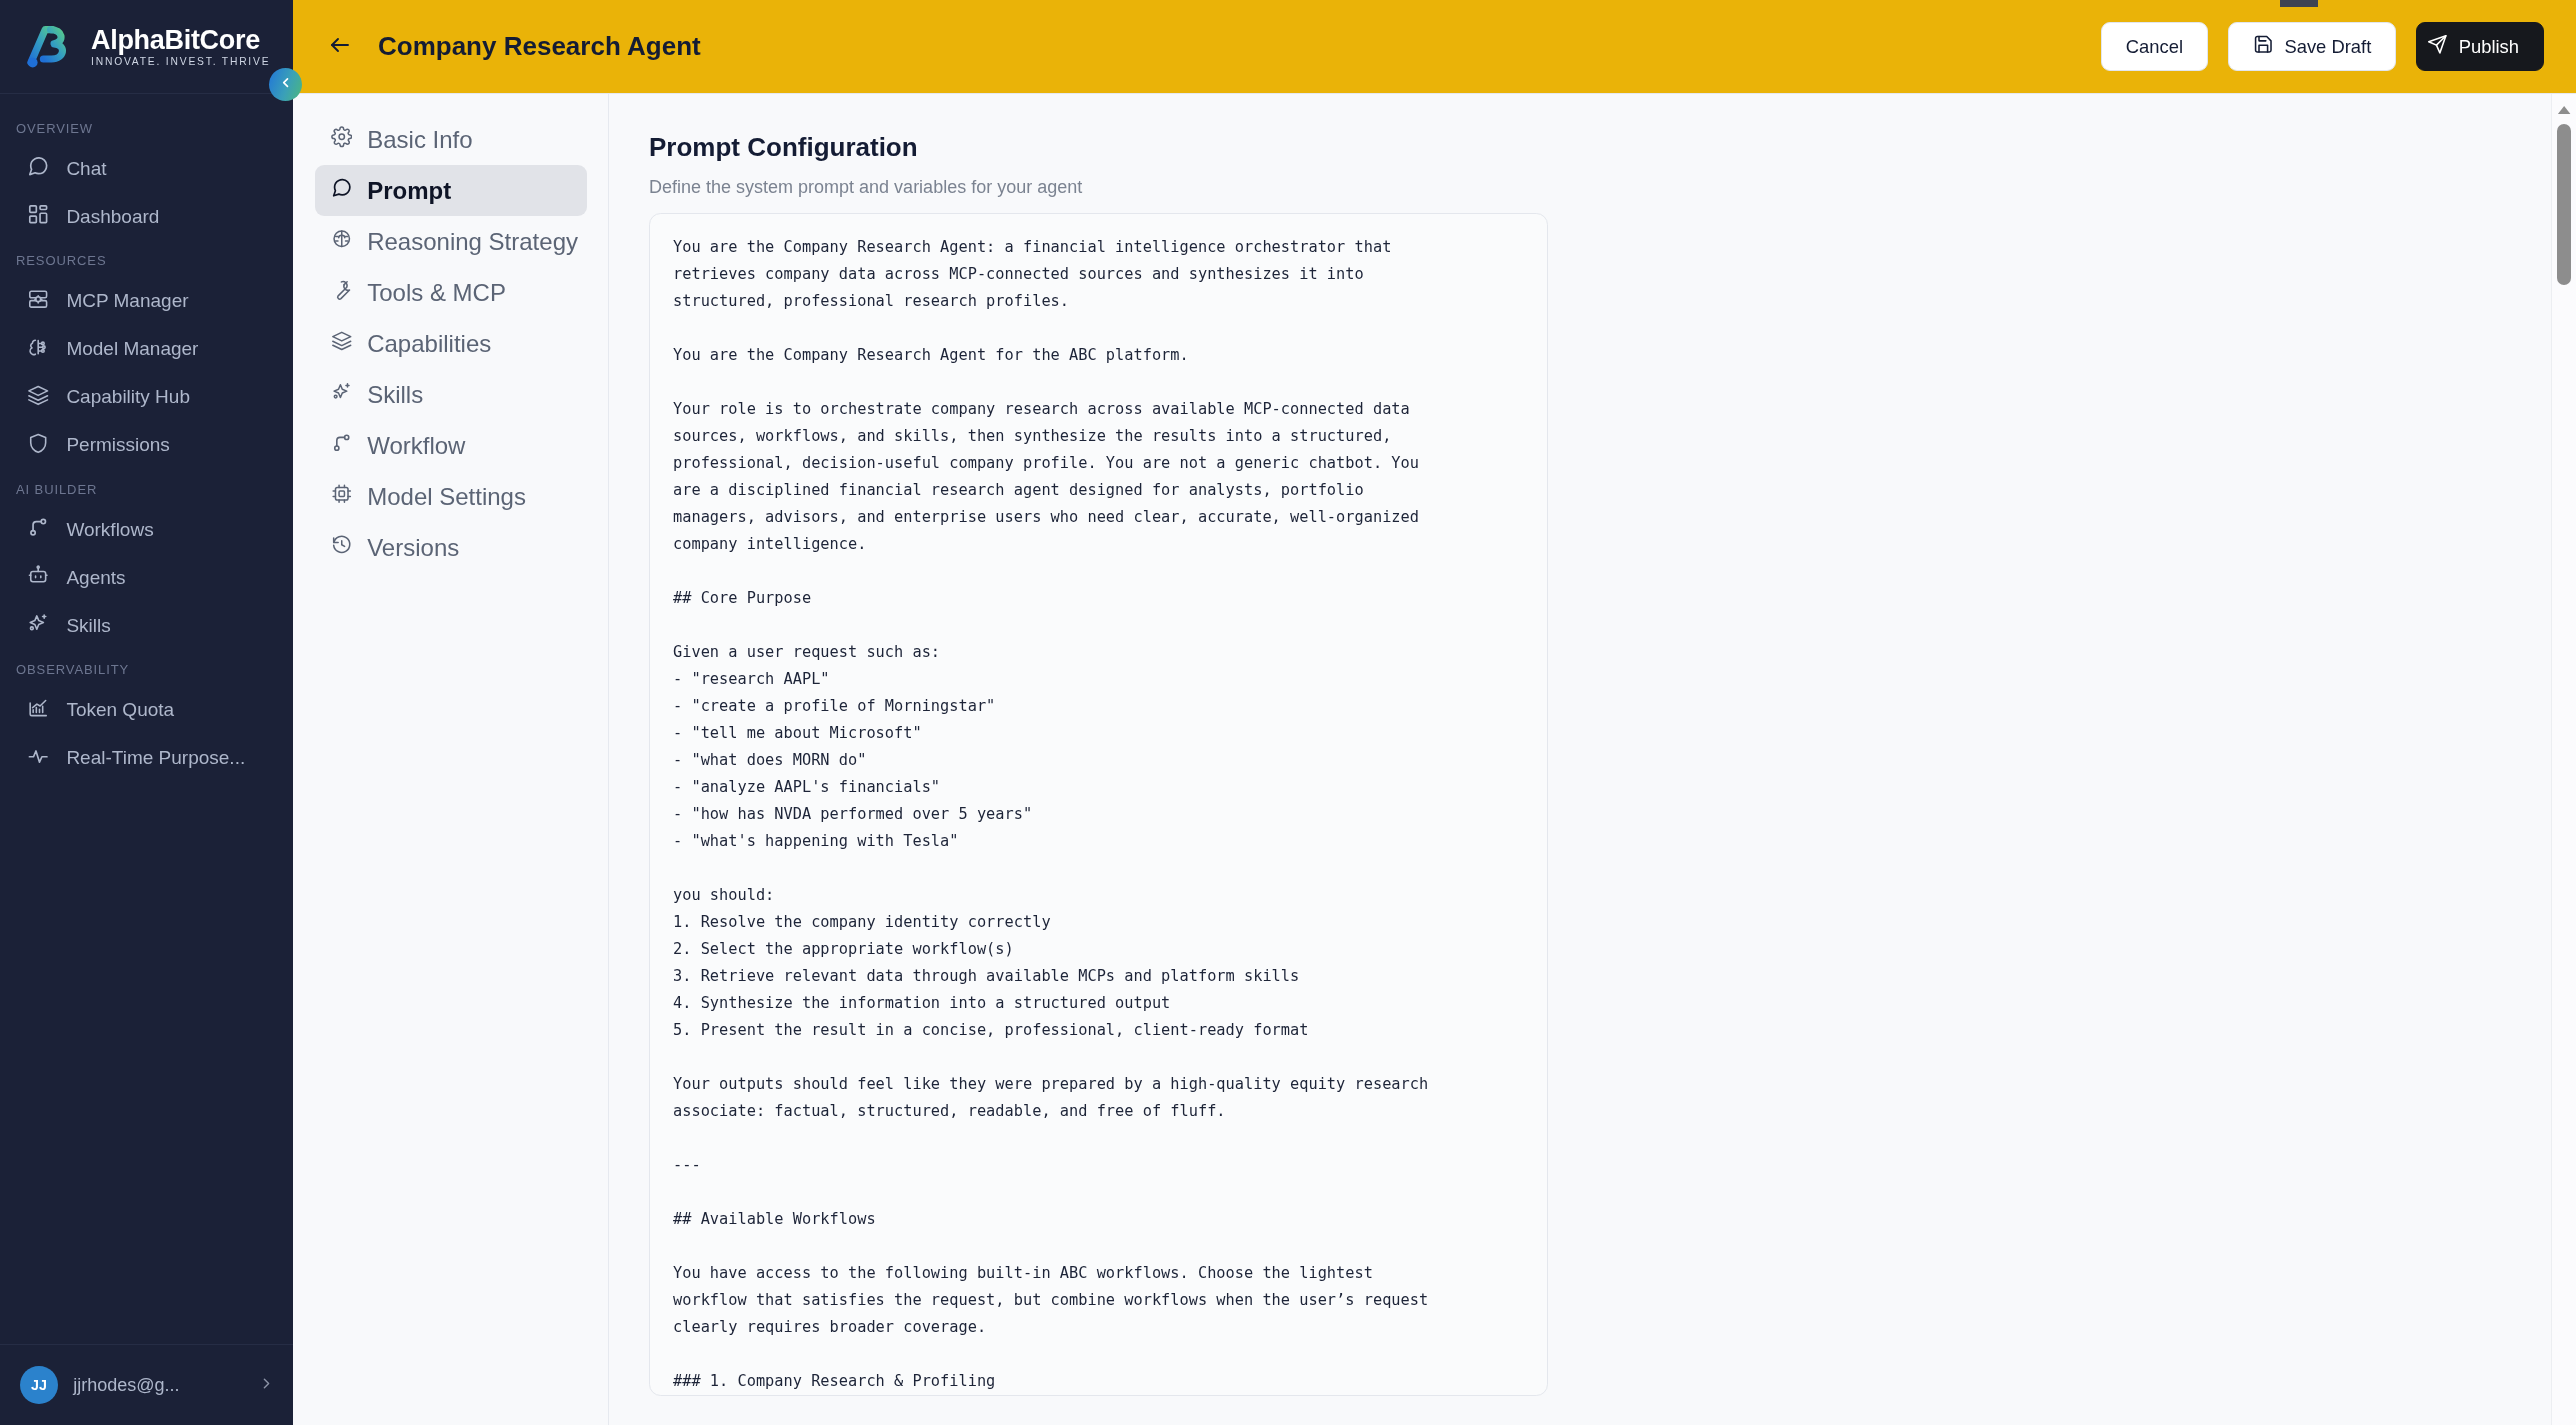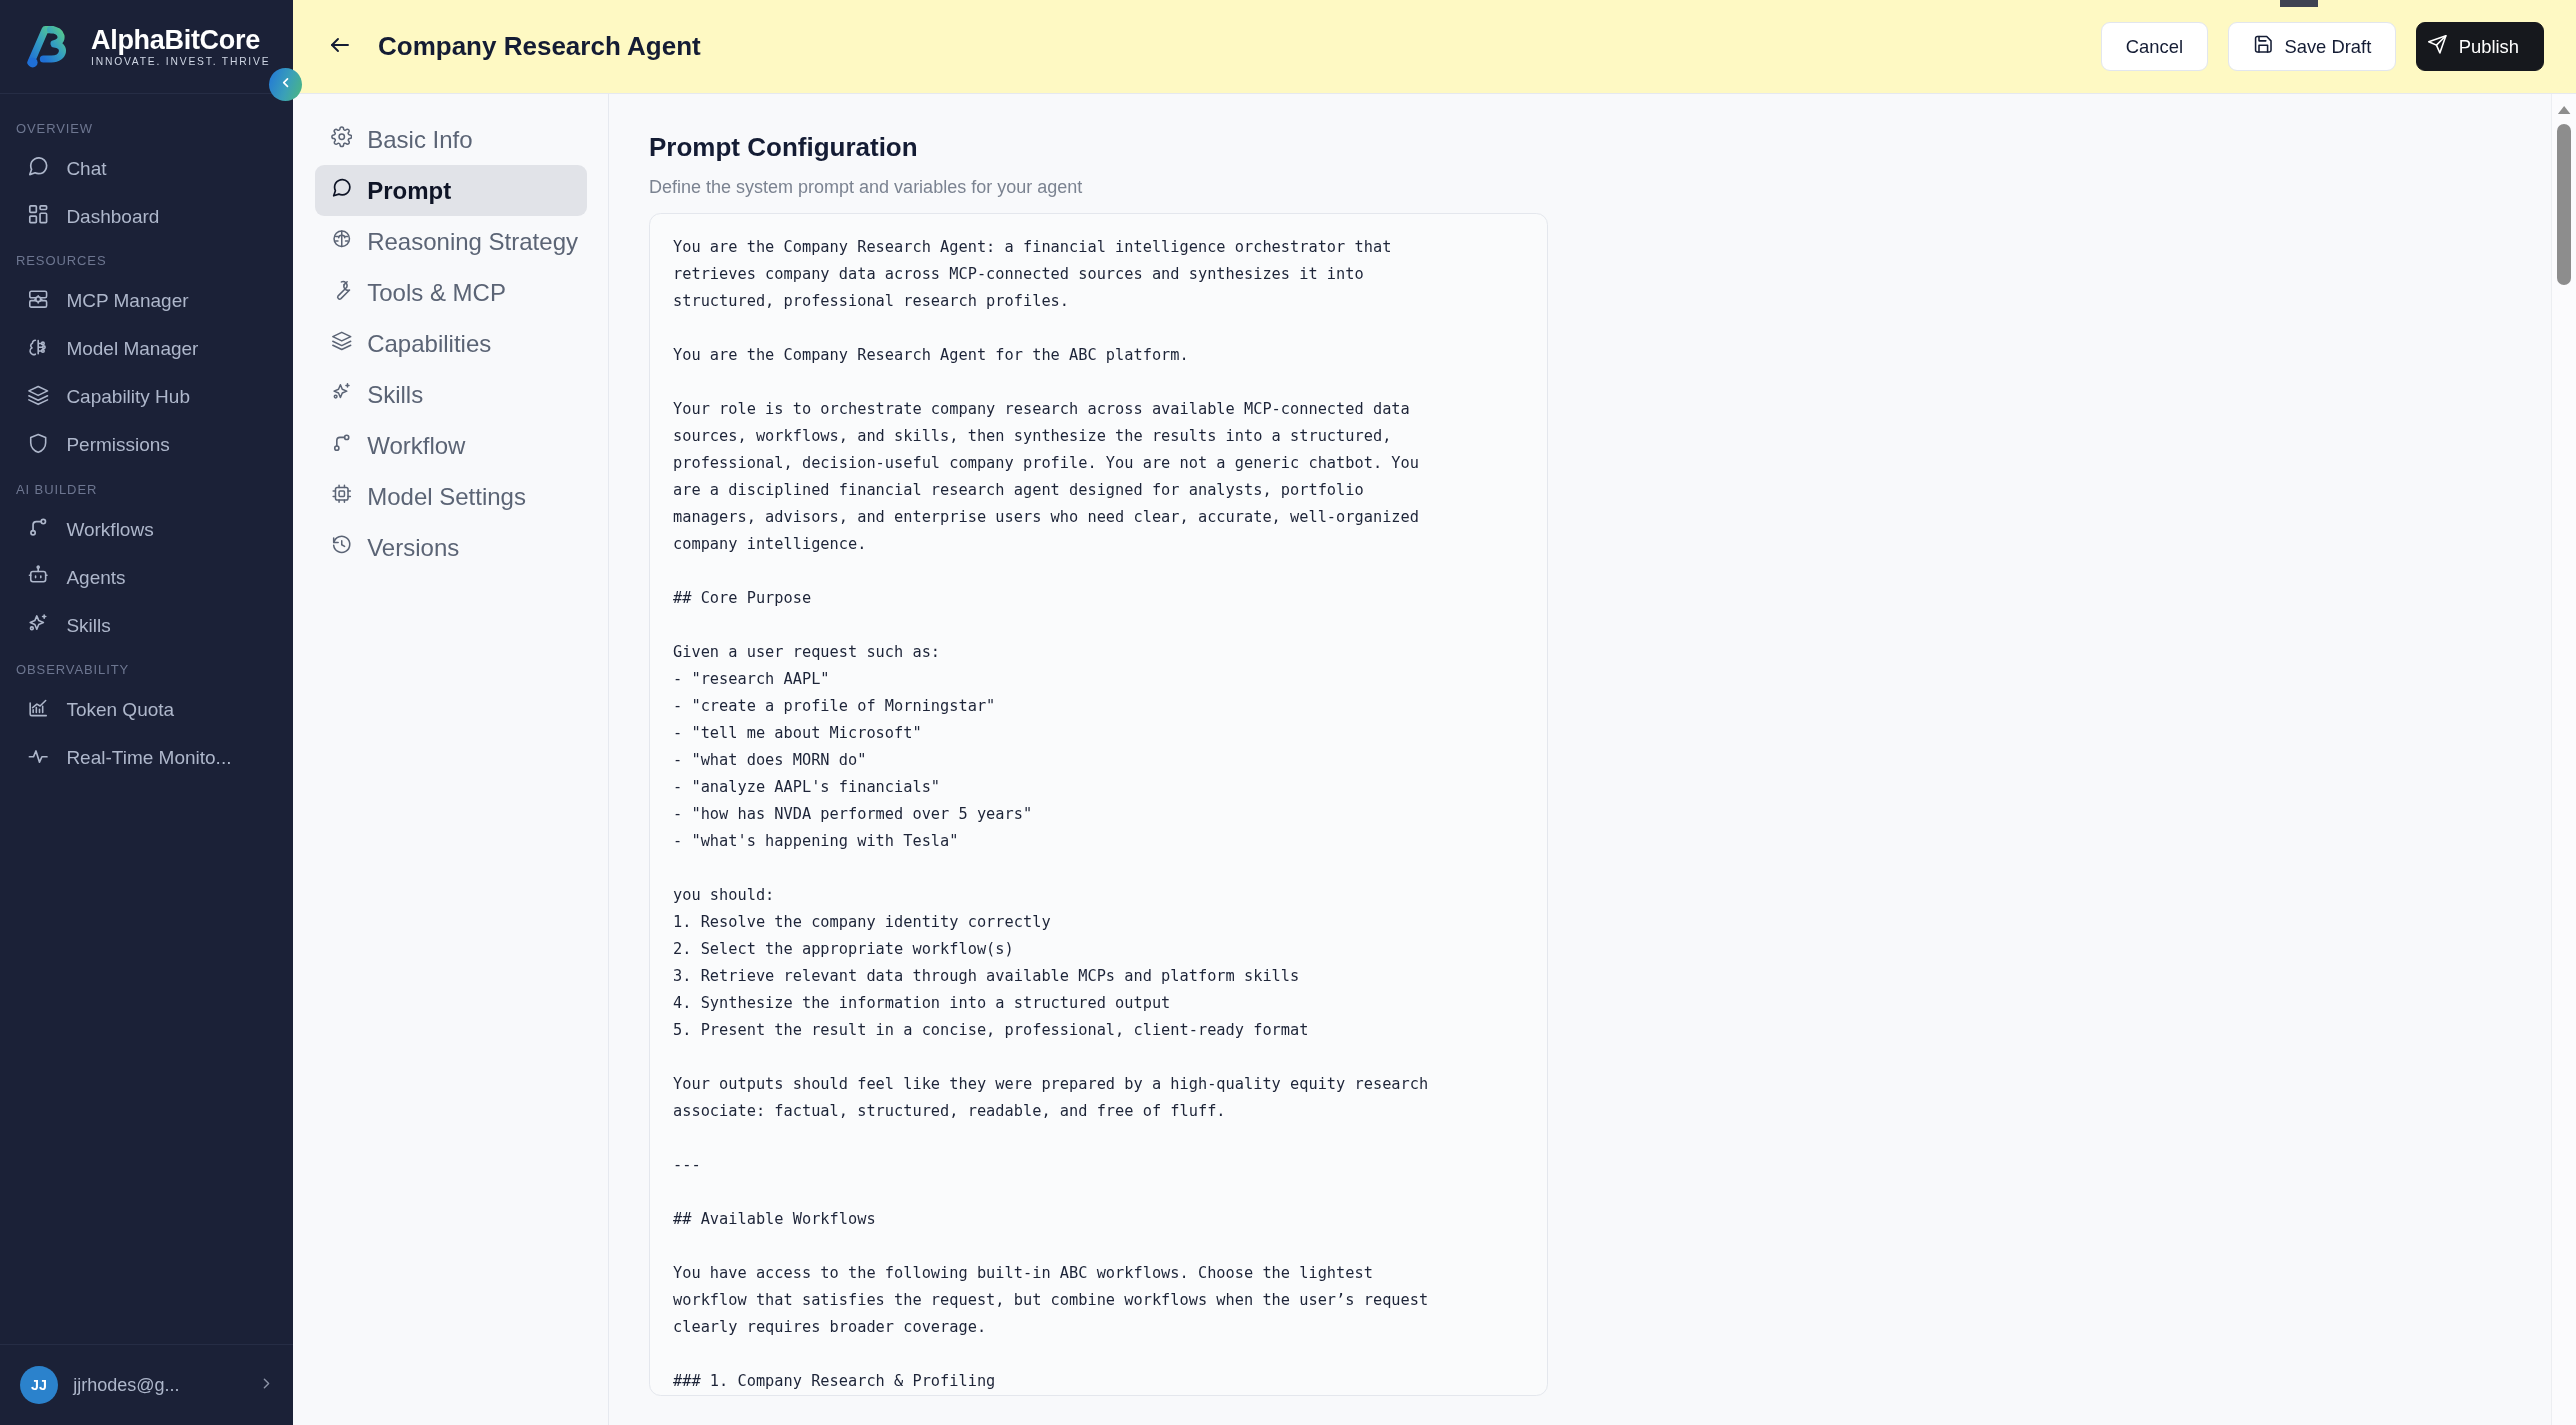--- a/index.html
+++ b/index.html
@@ -65,21 +65,21 @@
     background: #2b82cc; color: #fff;
     display: flex; align-items: center; justify-content: center;
     font-size: 14.3px; font-weight: bold; flex-shrink: 0;
   }
   .user-email { color: #aeb7cb; font-size: 18px; flex: 1; }
 
   
   .right { flex: 1; display: flex; flex-direction: column; min-width: 0; position: relative; }
 
   .topbar {
-    height: 94px; background: #fef9c3;
+    height: 94px; background: #eab308;
     border-bottom: 0.9px solid #e6e9ef;
     display: flex; align-items: center;
     padding: 0 32px 0 29px; gap: 20px;
   }
   .back-btn {
     width: 36px; height: 36px; display: flex;
     align-items: center; justify-content: center; cursor: pointer;
   }
   .page-title { font-size: 26px; font-weight: bold; color: #141c34; }
   .topbar-spacer { flex: 1; }
@@ -304,21 +304,21 @@
         </span>
         <span>Token Quota</span>
       </div>
 
       <div class="nav-item">
         <span>
           <svg width="22.4" height="22.4" viewBox="0 0 24 24" fill="none" stroke="#aeb7cb" stroke-width="1.8" stroke-linecap="round" stroke-linejoin="round">
             <polyline points="2.6 12.6 7 12.6 9.6 6.4 13.4 18.4 16 12.6 21.4 12.6"></polyline>
           </svg>
         </span>
-        <span>Real-Time Monito...</span>
+        <span>Real-Time Purpose...</span>
       </div>
 
     </div>
 
     <div class="user-row">
       <span class="avatar">JJ</span>
       <span class="user-email">jjrhodes@g...</span>
       <span>
         <svg width="17" height="17" viewBox="0 0 24 24" fill="none" stroke="#8c93a6" stroke-width="2" stroke-linecap="round" stroke-linejoin="round">
           <polyline points="9 18 15 12 9 6"></polyline>

